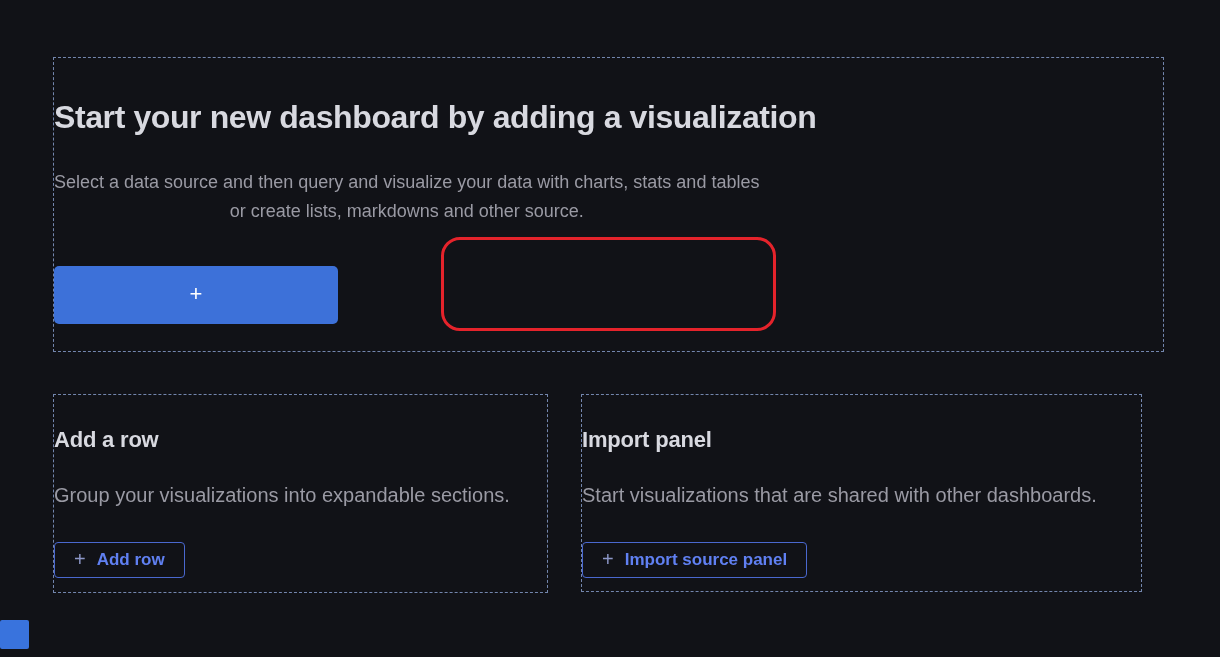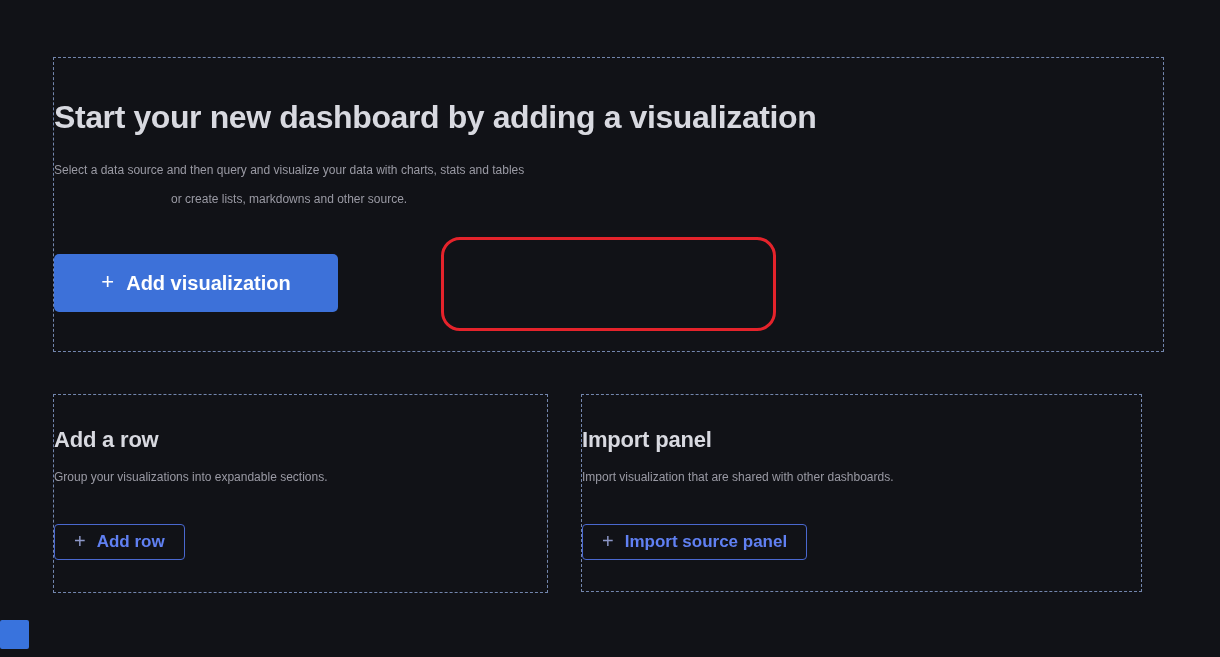--- a/index.html
+++ b/index.html
@@ -32,22 +32,22 @@
   .cta-panel{left:53px;top:57px;width:1111px;height:295px;}
   .cta-title{
     margin-top:40px;
     font-size:32px;
     font-weight:700;
     letter-spacing:-0.4px;
     color:var(--title);
     line-height:38px;
   }
   .cta-desc{
-    margin-top:20px;
-    font-size:12px;
+    margin-top:32px;
+    font-size:18px;
     line-height:29px;
     color:var(--body);
   }
   .btn-primary{
     margin-top:40px;
     width:284px;
     height:58px;
     background:var(--primary);
     border:none;
     border-radius:5px;
@@ -84,22 +84,22 @@
   .import-panel{left:581px;top:394px;width:561px;height:198px;}
   .sub-title{
     margin-top:30px;
     font-size:22px;
     font-weight:700;
     letter-spacing:-0.2px;
     color:var(--title);
     line-height:30px;
   }
   .sub-desc{
-    margin-top:12px;
-    font-size:12px;
+    margin-top:30px;
+    font-size:20px;
     line-height:21px;
     color:var(--body);
   }
   .btn-outline{
     margin-top:36px;
     height:36px;
     padding:0 19px;
     background:transparent;
     border:1px solid var(--outline-border);
     border-radius:4px;
@@ -136,37 +136,36 @@
 <body>
 
 <section class="dashed-panel cta-panel">
   <h1 class="cta-title">Start your new dashboard by adding a visualization</h1>
   <p class="cta-desc">
     <span>Select a data source and then query and visualize your data with charts, stats and tables</span><br>
     <span>or create lists, markdowns and other source.</span>
   </p>
   <button class="btn-primary">
     <span class="plus">+</span>
-    <span>Add visualization</span>
   </button>
 </section>
 
 <div class="action-highlight"></div>
 
 <section class="dashed-panel row-panel">
   <h2 class="sub-title">Add a row</h2>
   <p class="sub-desc">Group your visualizations into expandable sections.</p>
   <button class="btn-outline">
     <span class="plus">+</span>
     <span>Add row</span>
   </button>
 </section>
 
 <section class="dashed-panel import-panel">
   <h2 class="sub-title">Import panel</h2>
-  <p class="sub-desc">Import visualization that are shared with other dashboards.</p>
+  <p class="sub-desc">Start visualizations that are shared with other dashboards.</p>
   <button class="btn-outline">
     <span class="plus">+</span>
     <span>Import source panel</span>
   </button>
 </section>
 
 <div class="corner-marker"></div>
 
 </body></html>

